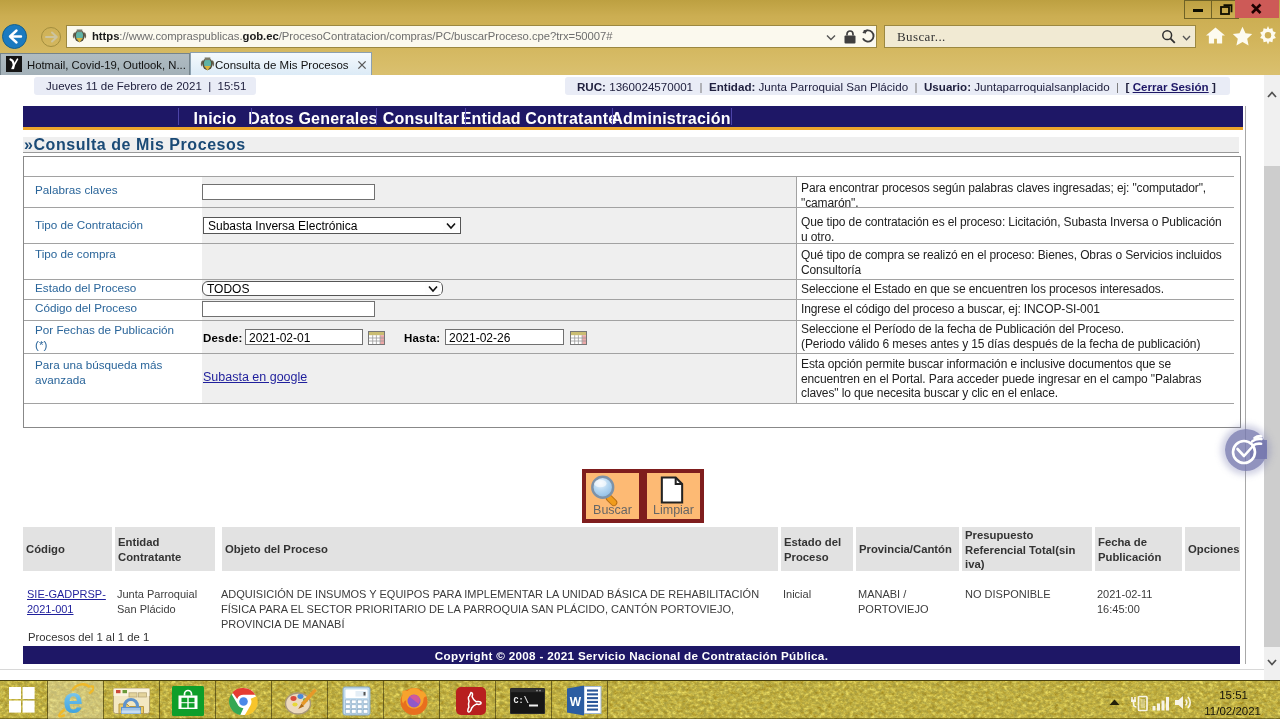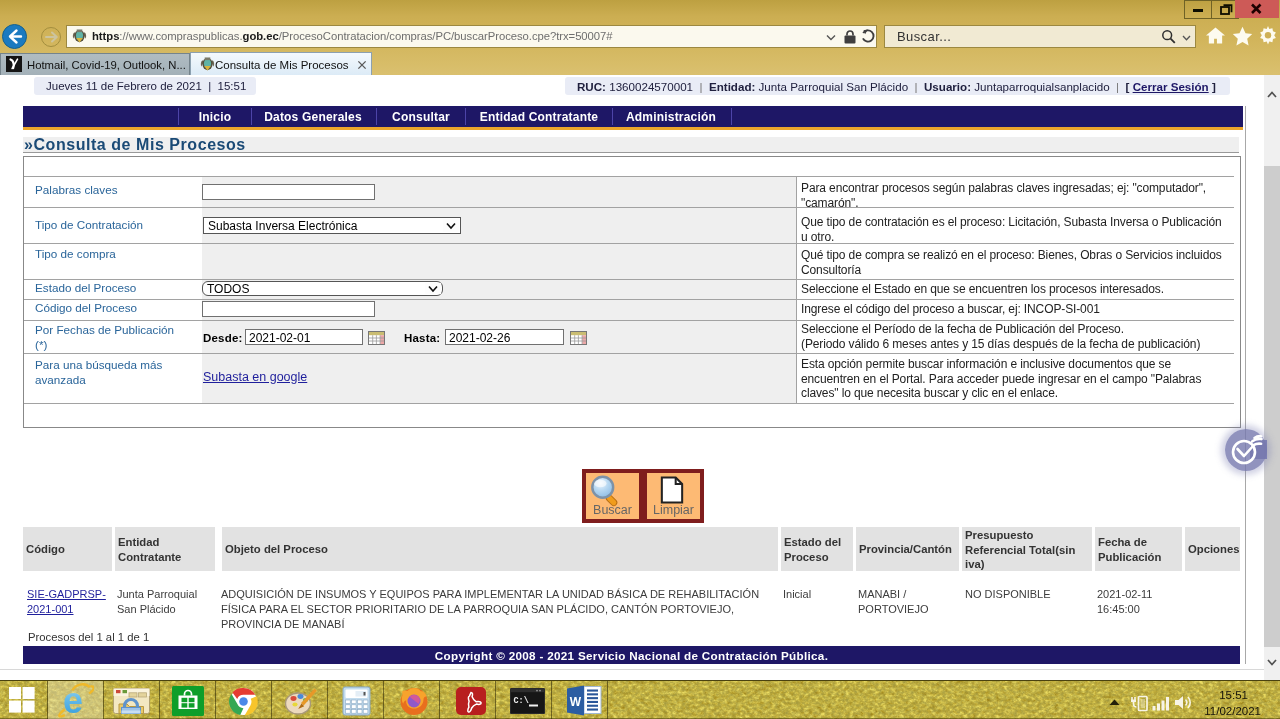--- a/index.html
+++ b/index.html
@@ -9,32 +9,32 @@
 #btnmin{left:1184px;}
 #btnmax{left:1211px;}
 #btnclose{left:1235px;top:0;width:44px;height:18px;background:#cd5a57;}
 .winglyph{position:absolute;left:0;top:0;width:100%;height:100%;}
 #back{left:2px;top:24px;width:23px;height:23px;border-radius:50%;background:#1b7ac0;border:1px solid #15618d;}
 #fwd{left:41px;top:27px;width:18px;height:18px;border-radius:50%;border:1px solid #a38e3e;}
 #addr{left:66px;top:25px;width:809px;height:21px;background:#fbf9ee;border:1px solid #9c8840;}
 #urltxt{left:25px;top:4px;font-size:11.3px;color:#6e6e6e;white-space:nowrap;letter-spacing:-0.05px;}
 #urltxt b{color:#1a1a1a;}
 #search{left:884px;top:25px;width:310px;height:21px;background:#f1ead3;border:1px solid #9c8840;}
-#searchtxt{left:12px;top:3px;font-size:13px;color:#333;letter-spacing:.4px;}
+#searchtxt{left:12px;top:3px;font-size:13px;color:#333;letter-spacing:.4px;font-family:Liberation Serif, serif;}
 #tab1{left:0;top:53px;width:188px;height:22px;background:linear-gradient(#b0bcc2,#a2b0b8);border:1px solid #75848c;border-bottom:none;}
 #tab1 .t{position:absolute;left:26px;top:5px;font-size:11.3px;color:#111;white-space:nowrap;}
 #tab2{left:190px;top:52px;width:180px;height:23px;background:linear-gradient(#f4f9fd,#dbeaf6);border:1px solid #8ca0b0;border-bottom:none;}
 #tab2 .t{position:absolute;left:24px;top:6px;font-size:11.5px;color:#111;white-space:nowrap;}
 #page{left:0;top:75px;width:1264px;height:605px;background:#fff;}
 #datebox{left:34px;top:2px;width:222px;height:18px;background:#e9ecf6;border-radius:3px;}
 #datebox span{position:absolute;left:12px;top:3px;font-size:11.5px;color:#21213f;white-space:nowrap;}
 #rucbox{left:565px;top:2px;width:665px;height:18px;background:#e9ecf6;border-radius:3px;font-size:11.6px;color:#21213f;}
 #rucbox .in{position:absolute;left:12px;top:3px;white-space:nowrap;}
 #navbar{left:23px;top:31px;width:1220px;height:21px;background:#1e1766;border-bottom:3px solid #eca62b;}
-.navitem{position:absolute;top:4px;font-size:12px;font-weight:bold;color:#fff;letter-spacing:.2px;transform:translateX(-50%);white-space:nowrap;}
+.navitem{position:absolute;top:4px;font-size:16px;font-weight:bold;color:#fff;letter-spacing:.2px;transform:translateX(-50%);white-space:nowrap;}
 .navsep{position:absolute;top:2px;width:1px;height:17px;background:#4d44a8;}
 #title{left:24px;top:61px;font-size:16px;font-weight:bold;color:#1a4a76;letter-spacing:0.55px;}
 #formbox{left:23px;top:81px;width:1216px;height:270px;border:1px solid #888;background:#fff;}
 #instr{position:absolute;left:4px;top:3px;font-size:11.6px;color:#000;white-space:nowrap;}
 #fldbg{position:absolute;left:178px;top:19px;width:594px;height:227px;background:#efefef;}
 .hline{position:absolute;left:0;width:1210px;height:1px;background:#a2a2a2;}
 #vline{position:absolute;left:772px;top:19px;width:1px;height:227px;background:#a2a2a2;}
 .flbl{position:absolute;left:11px;font-size:11.7px;color:#2a659a;letter-spacing:0;line-height:14.5px;}
 .hlp{position:absolute;left:777px;font-size:12px;color:#222;line-height:14.6px;letter-spacing:-0.12px;white-space:nowrap;}
 .tbx{position:absolute;background:#fff;border:1px solid #707070;}

